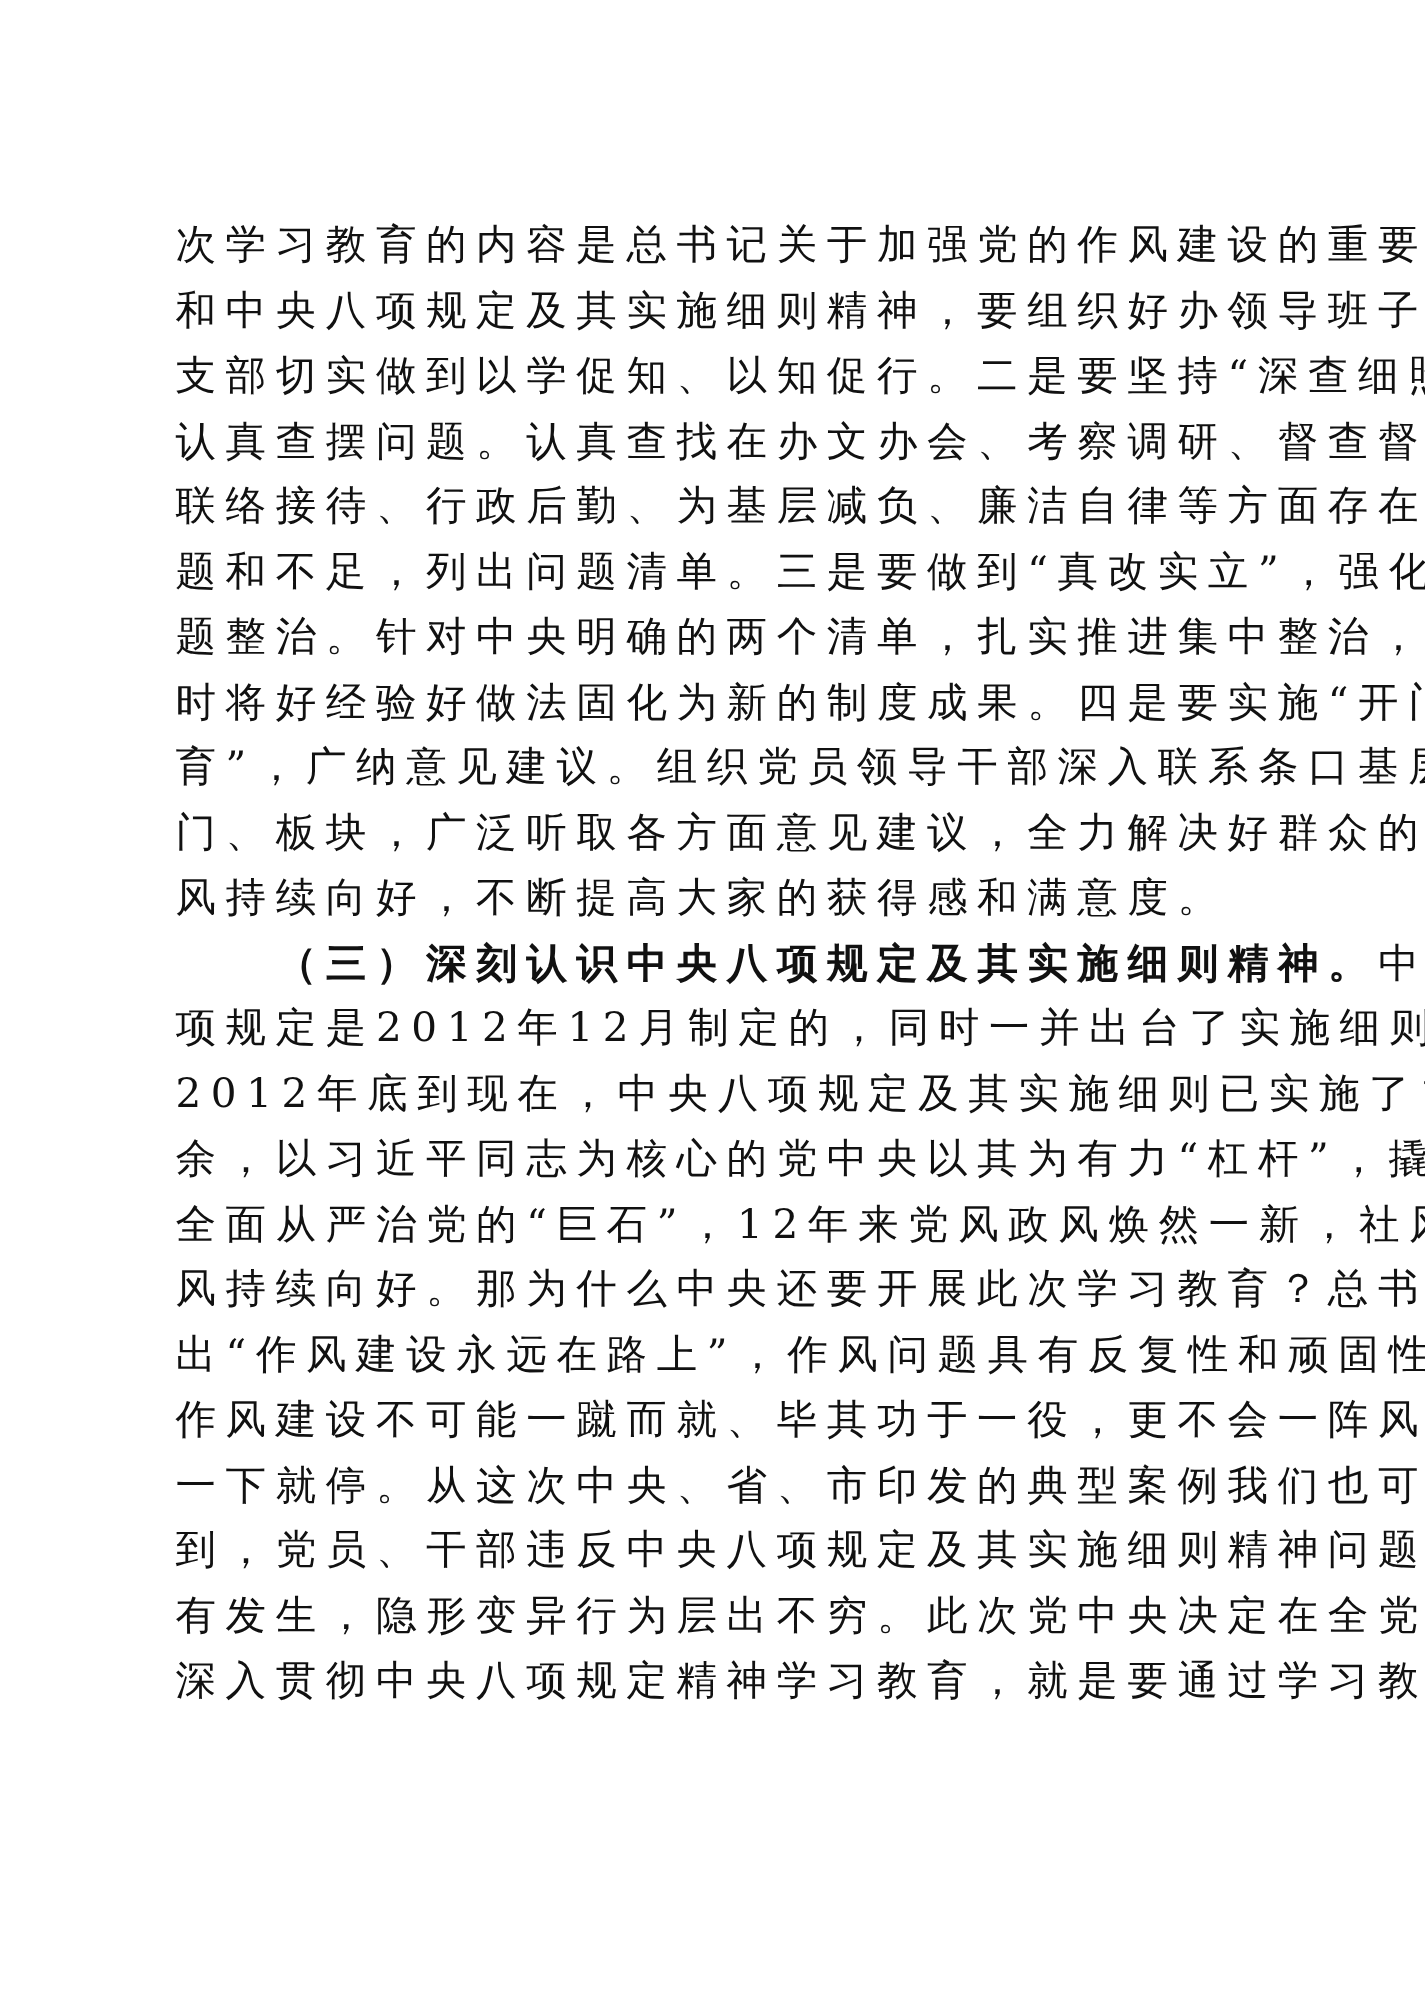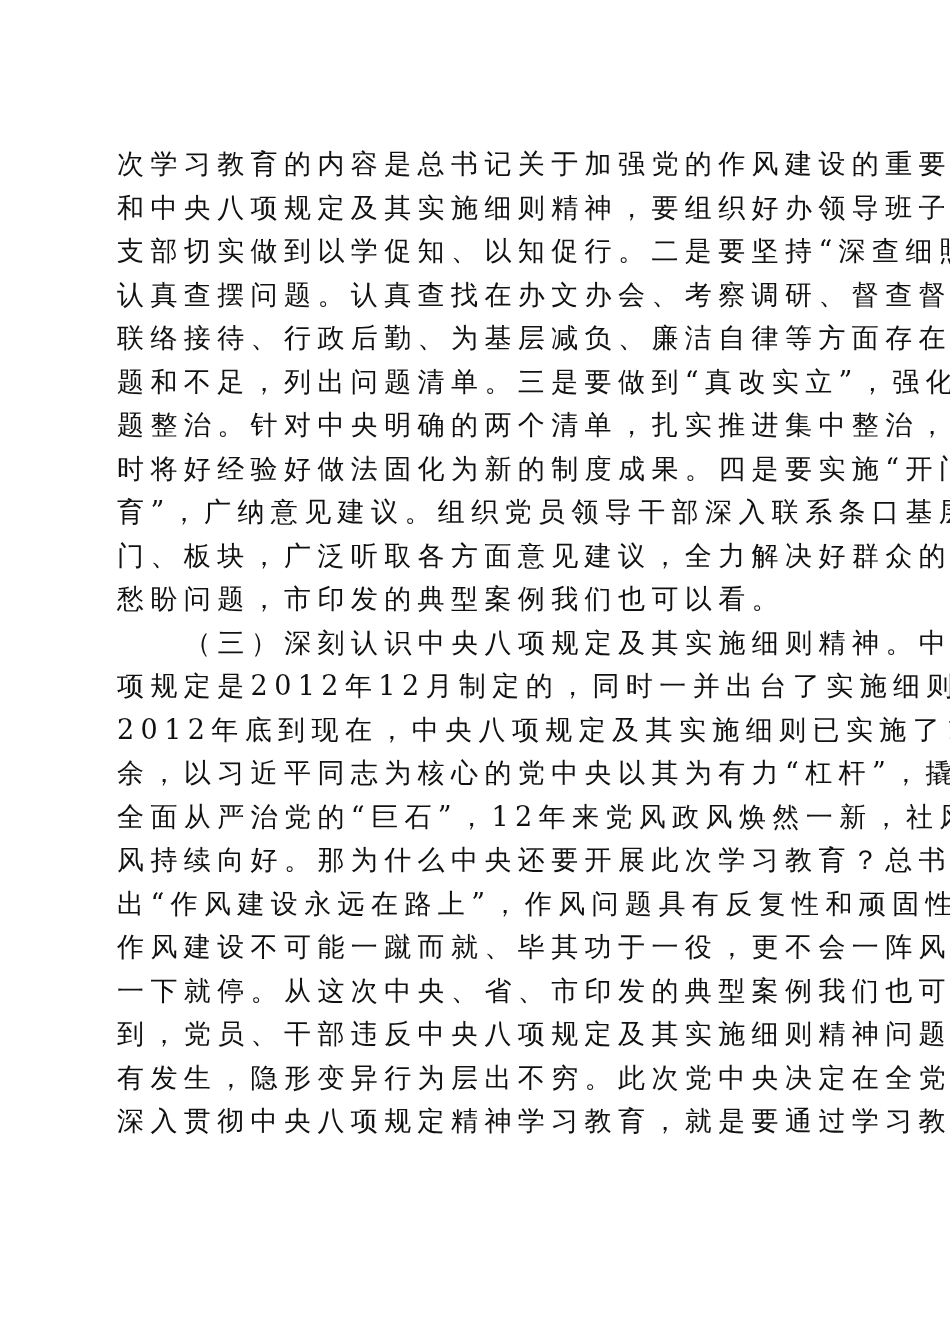--- a/index.html
+++ b/index.html
@@ -25,39 +25,39 @@
       height: 43.5px;
       line-height: 43.5px;
       font-size: 27px;
       white-space: nowrap;
       letter-spacing: 6.4px;
     }
     .indent {
       padding-left: 67px;
     }
     .heading {
-      font-weight: normal;
+      font-weight: bold;
     }
   </style>
 </head>
 <body>
 
 <div class="page">
   <div>
     <div class="line">次学习教育的内容是总书记关于加强党的作风建设的重要论述</div>
     <div class="line">和中央八项规定及其实施细则精神，要组织好办领导班子、各</div>
     <div class="line">支部切实做到以学促知、以知促行。二是要坚持“深查细照”，</div>
     <div class="line">认真查摆问题。认真查找在办文办会、考察调研、督查督办、</div>
     <div class="line">联络接待、行政后勤、为基层减负、廉洁自律等方面存在的问</div>
     <div class="line">题和不足，列出问题清单。三是要做到“真改实立”，强化问</div>
     <div class="line">题整治。针对中央明确的两个清单，扎实推进集中整治，并及</div>
     <div class="line">时将好经验好做法固化为新的制度成果。四是要实施“开门教</div>
     <div class="line">育”，广纳意见建议。组织党员领导干部深入联系条口基层部</div>
     <div class="line">门、板块，广泛听取各方面意见建议，全力解决好群众的急难</div>
-    <div class="line">愁盼问题，市印发的典型案例我们也可以看。</div>
+    <div class="line">风持续向好，不断提高大家的获得感和满意度。</div>
   </div>
 
   <div>
     <div class="line indent"><span class="heading">（三）深刻认识中央八项规定及其实施细则精神。</span><span>中央八</span></div>
     <div class="line">项规定是2012年12月制定的，同时一并出台了实施细则。从</div>
     <div class="line">2012年底到现在，中央八项规定及其实施细则已实施了12年有</div>
     <div class="line">余，以习近平同志为核心的党中央以其为有力“杠杆”，撬动</div>
     <div class="line">全面从严治党的“巨石”，12年来党风政风焕然一新，社风民</div>
     <div class="line">风持续向好。那为什么中央还要开展此次学习教育？总书记指</div>
     <div class="line">出“作风建设永远在路上”，作风问题具有反复性和顽固性，</div>

